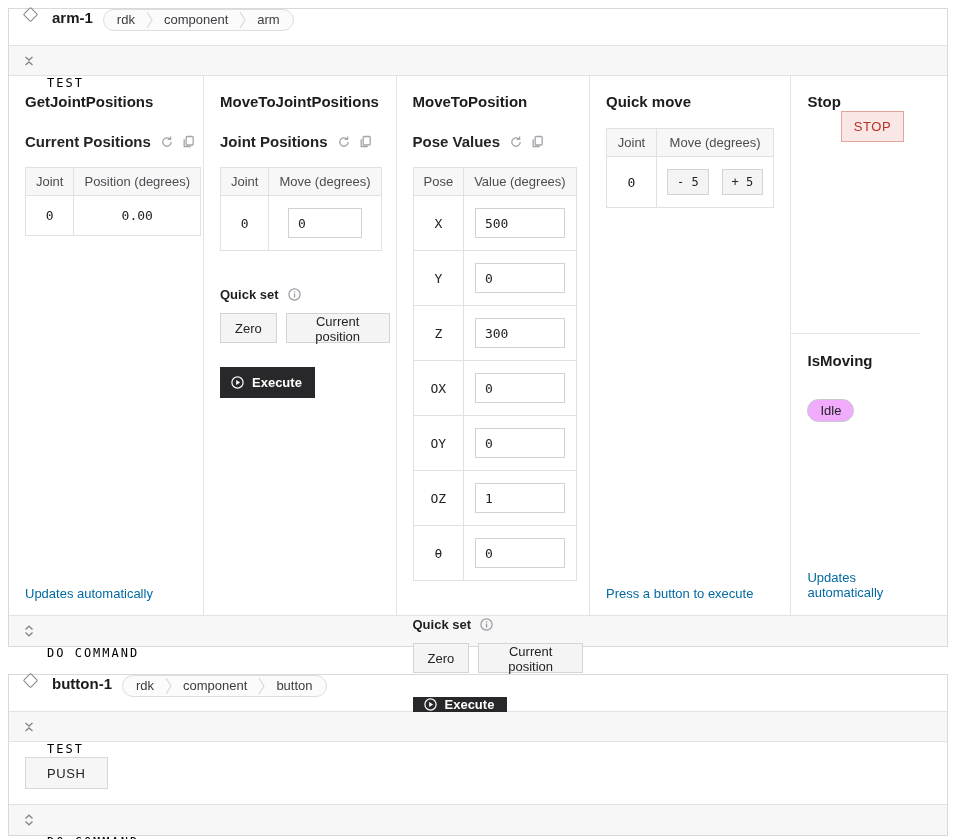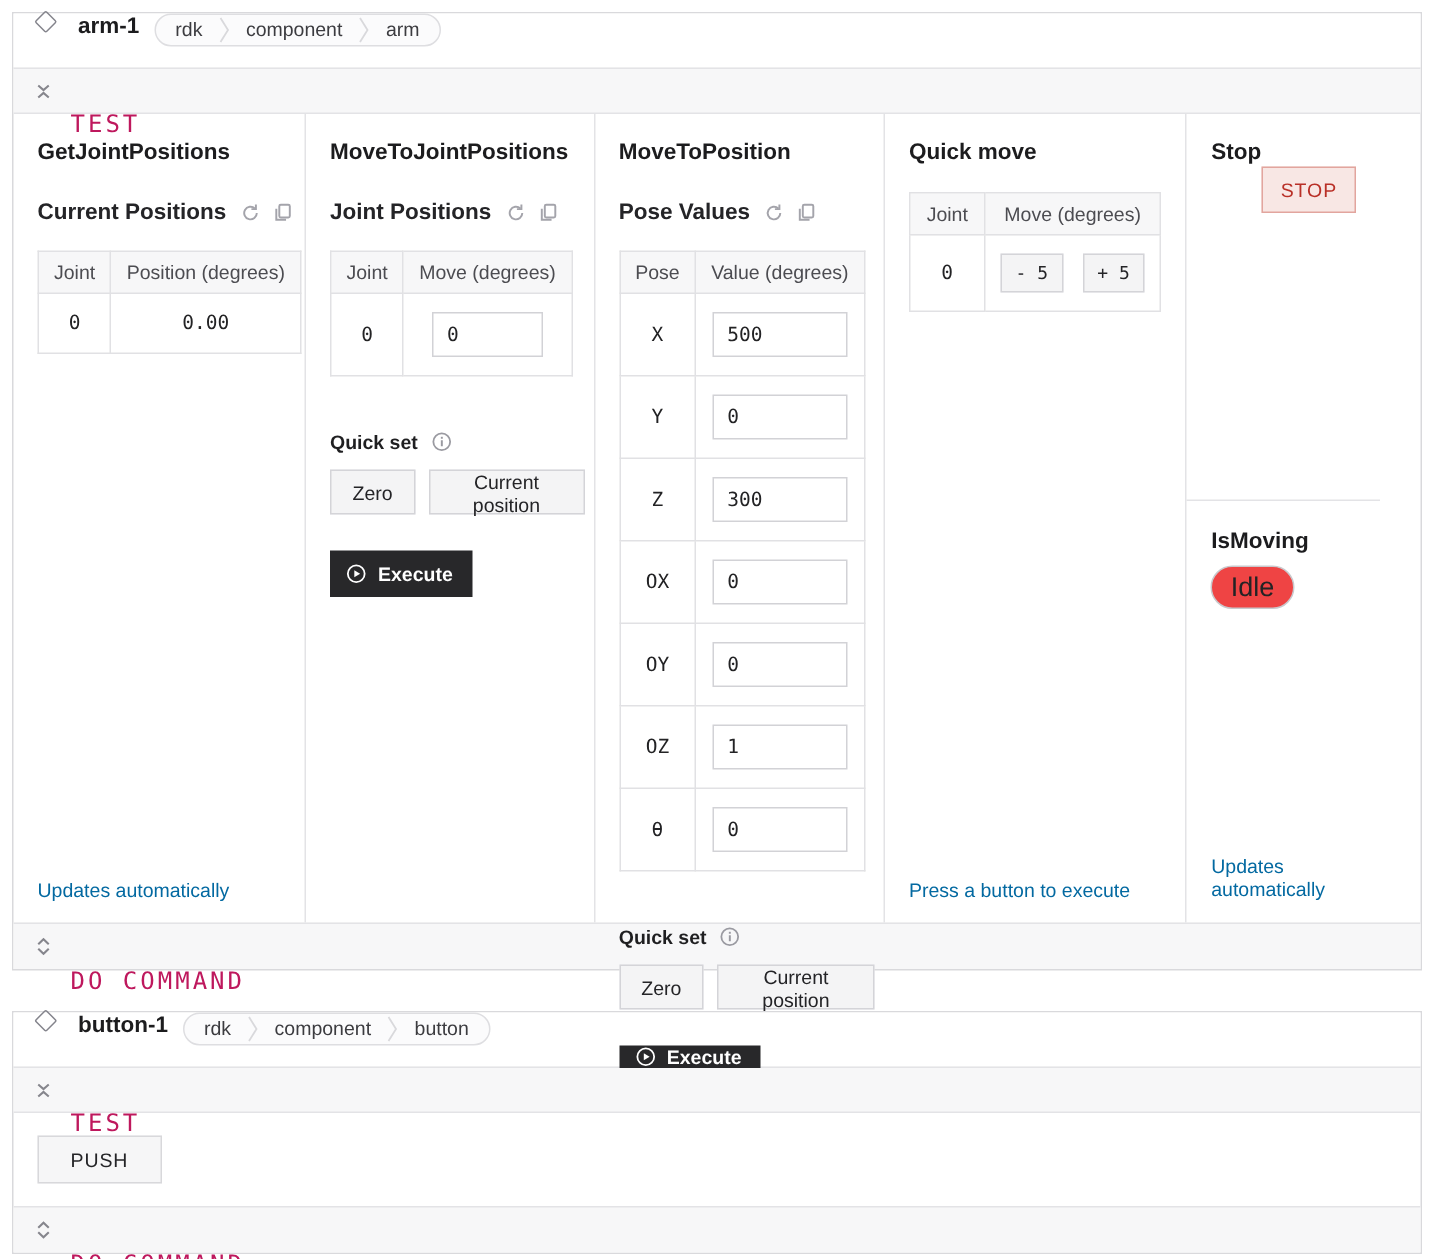--- a/index.html
+++ b/index.html
@@ -39,21 +39,21 @@
 
   .section-bar {
     display:flex; align-items:center; gap:12px;
     height:31px; padding:0 14px;
     background:#f7f7f8;
     border-top:1px solid #e3e3e6; border-bottom:1px solid #e3e3e6;
     cursor:pointer;
   }
   .section-bar-label {
     font-family:"DejaVu Sans Mono", monospace;
-    font-size:16px; letter-spacing:2px; color:#be185d;margin-top:44px;
+    font-size:12px; letter-spacing:2px; color:#000000;margin-top:44px;
   }
   .bar-icon { display:flex; align-items:center; }
 
   .cols { display:flex; height:539px; }
   .col {
     border-right:1px solid #e3e3e6;
     padding:17px 6px 14px 16px;
     display:flex; flex-direction:column; align-items:flex-start;
   }
   .col:last-child { border-right:none; }
@@ -128,23 +128,23 @@
   .stop-sect {
     padding:17px 16px 14px 16px; height:258px;
     border-bottom:1px solid #e3e3e6;
     display:flex; flex-direction:row; align-items:flex-start;
   }
   .ismoving-sect {
     padding:18px 16px 14px 16px; height:280px;
     display:flex; flex-direction:column; align-items:flex-start;
   }
   .pill {
-    margin-top:7px;
-    border:1px solid #c9c9cd; border-radius:999px; background:#ef4444;
-    font-size:18px; color:#232325; padding:3px 12px;
+    margin-top:29px;
+    border:1px solid #c9c9cd; border-radius:999px; background:#f0abfc;
+    font-size:13px; color:#232325; padding:3px 12px;
   }
 
   .btn-panel-body { padding:15px 16px 16px 16px; height:62px; }
 </style>
 </head>
 <body>
 
 <svg width="0" height="0" style="position:absolute">
   <defs>
     <g id="g-collapse">

